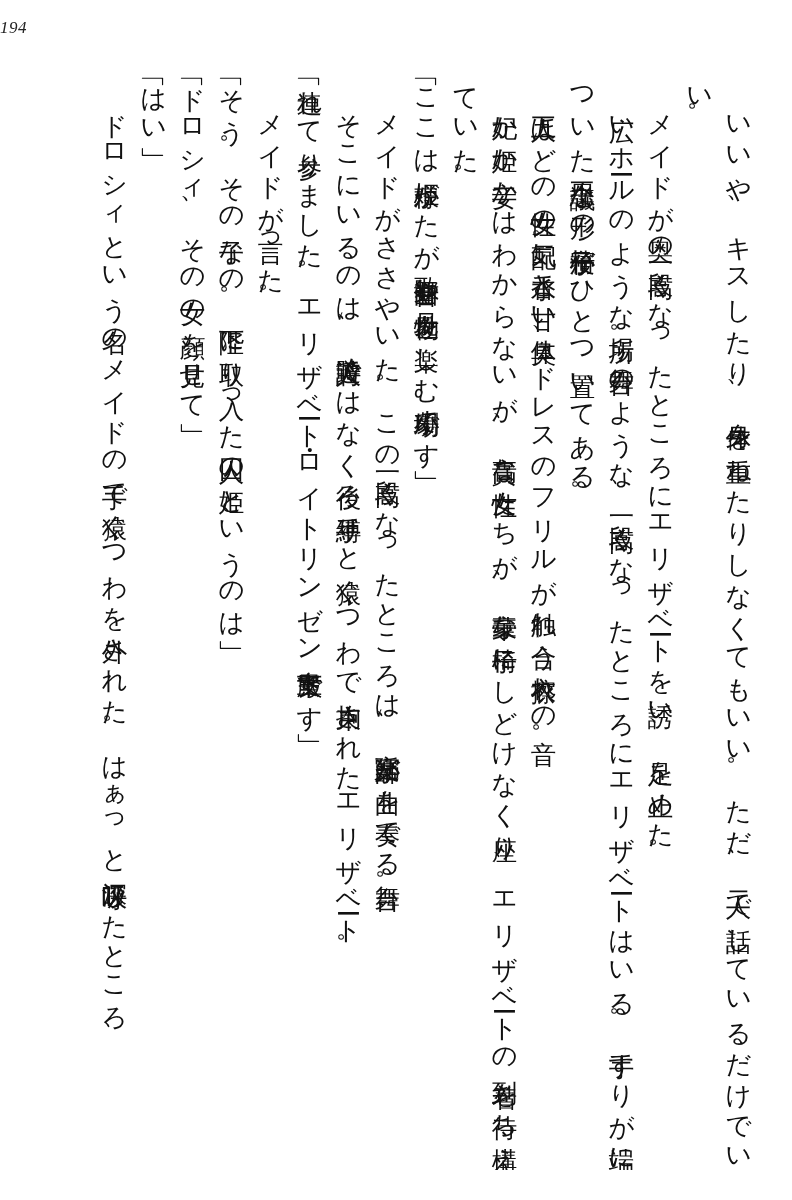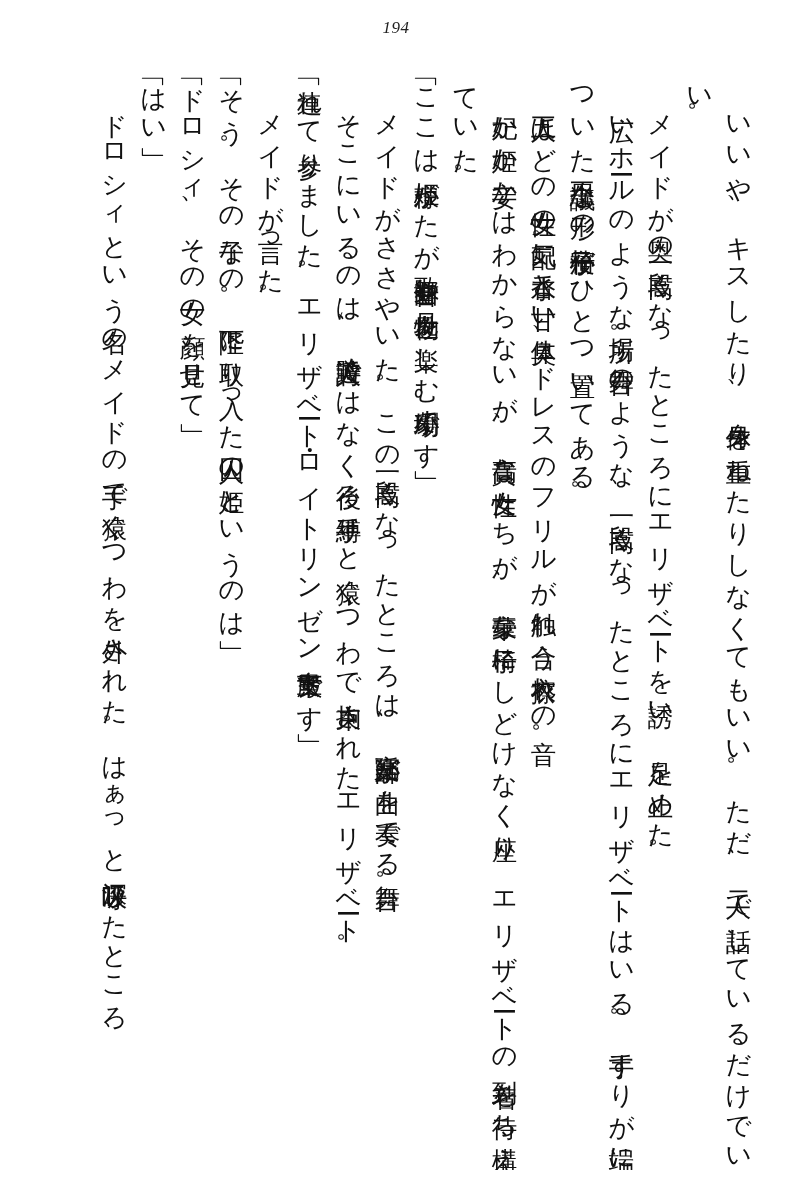--- a/index.html
+++ b/index.html
@@ -19,21 +19,21 @@
     width: 792px;
     height: 1200px;
     box-sizing: border-box;
     background: #ffffff;
   }
   .page-number {
     position: absolute;
     top: 18px;
     left: 0;
     width: 792px;
-    text-align: center;
+    text-align: left;
     font-size: 17px;
     font-style: italic;
     font-family: "Liberation Serif", "DejaVu Serif", serif;
     color: #222;
     letter-spacing: 0.5px;
   }
   .text-body {
     position: absolute;
     top: 70px;
     left: 34px;

